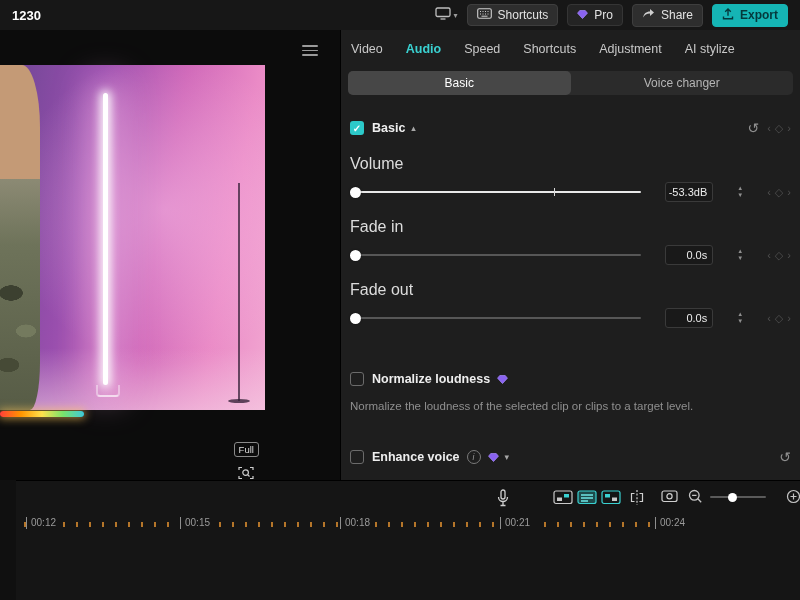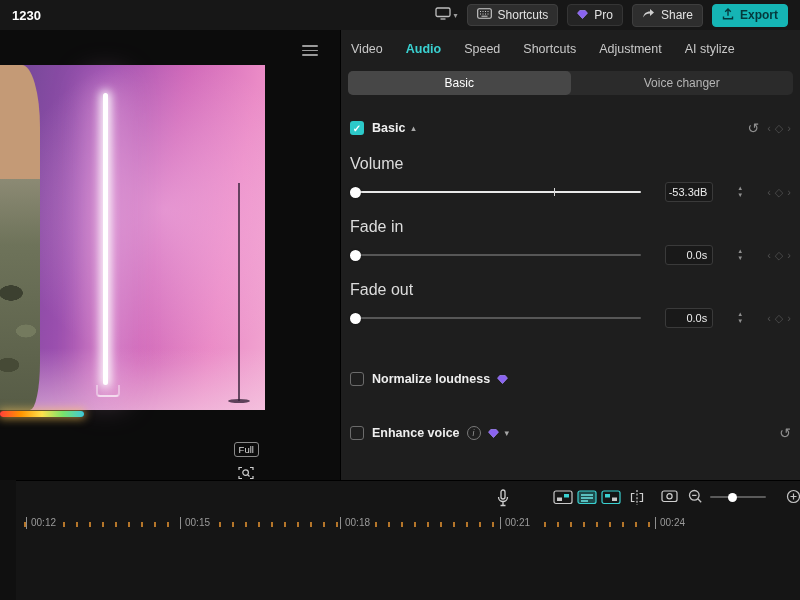--- a/index.html
+++ b/index.html
@@ -257,20 +257,21 @@
 
     <div class="row" style="margin-top:42px;">
       <span class="cb un"></span>
       <span class="sect-label">Normalize loudness</span>
       <span class="gem">
         <svg width="11" height="9" viewBox="0 0 12 10">
             <polygon points="3,0.5 9,0.5 11.5,3.5 6,9.5 0.5,3.5" fill="#8a63f0" stroke="#a98bff" stroke-width="0.8"></polygon>
           </svg>
       </span>
     </div>
+    <div class="desc">Normalize the loudness of the selected clip or clips to a target level.</div>
 
     <div class="row" style="margin-top:36px;">
       <span class="cb un"></span>
       <span class="sect-label">Enhance voice</span>
       <span class="info">i</span>
       <span class="gem">
         <svg width="11" height="9" viewBox="0 0 12 10">
             <polygon points="3,0.5 9,0.5 11.5,3.5 6,9.5 0.5,3.5" fill="#8a63f0" stroke="#a98bff" stroke-width="0.8"></polygon>
           </svg>
       </span>

